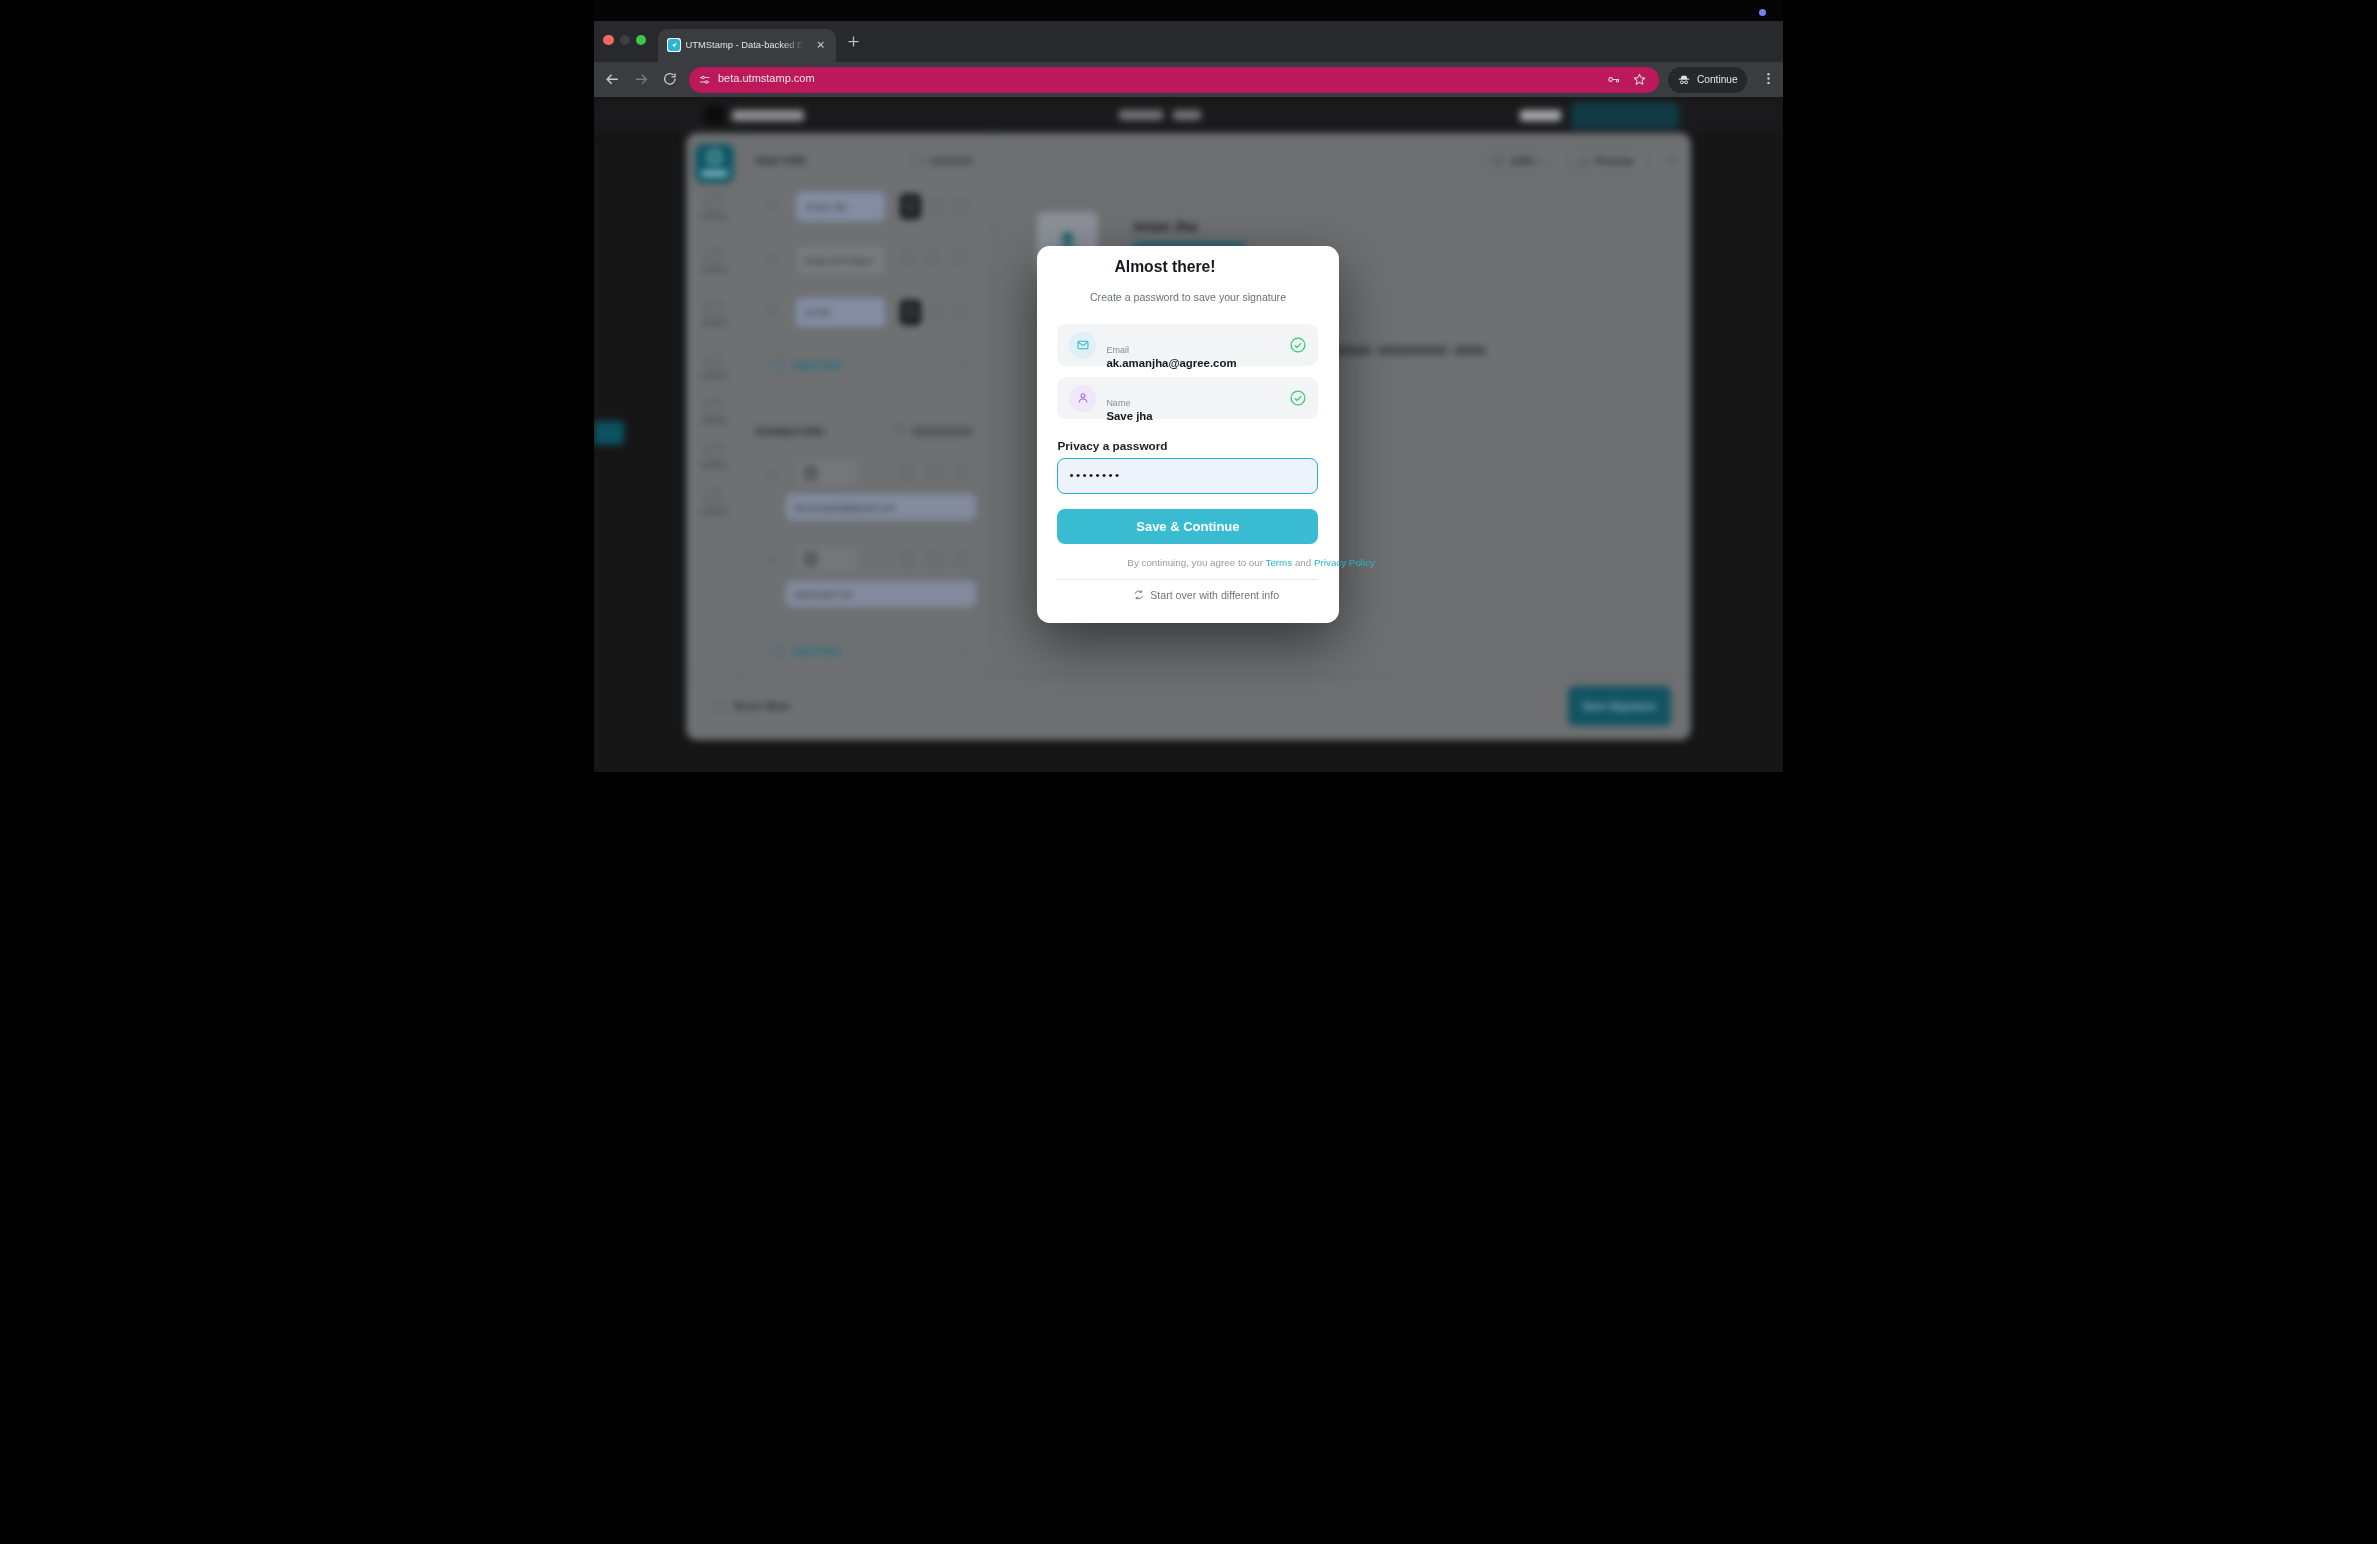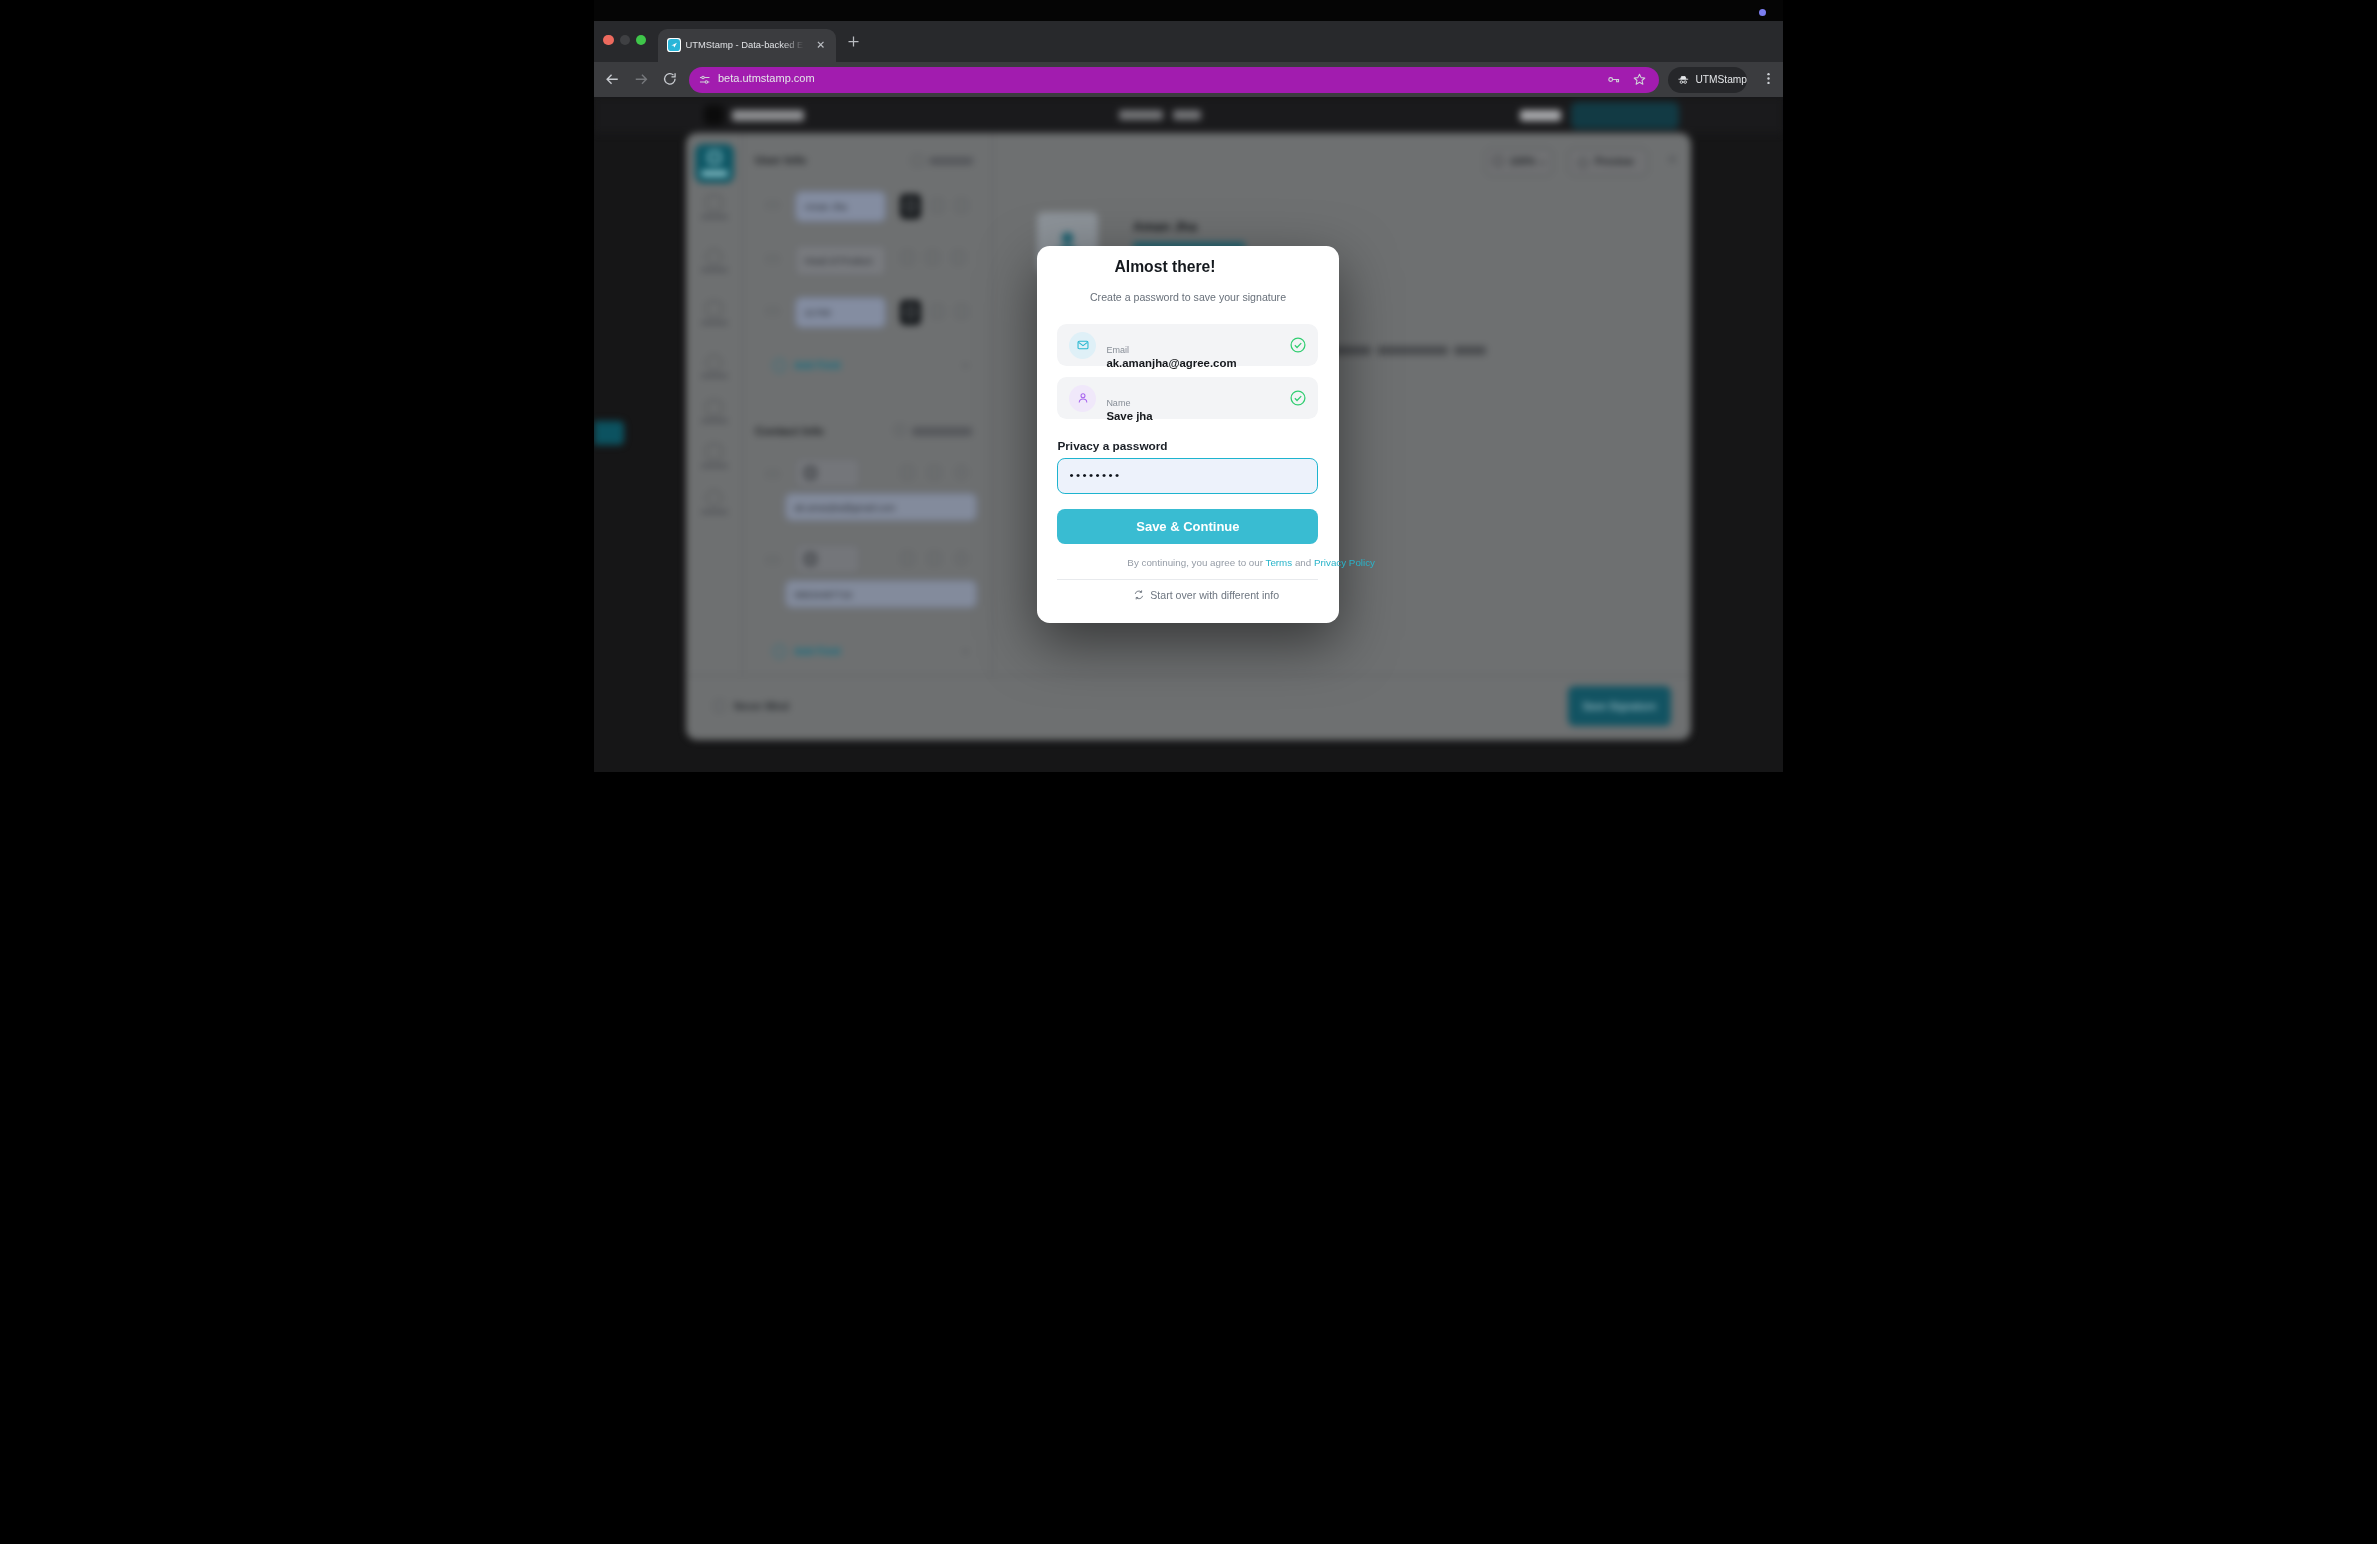--- a/index.html
+++ b/index.html
@@ -8,21 +8,21 @@
   .a{position:absolute;}
   svg{display:block;}
   
   #titlebar{left:0;top:0;width:1189px;height:21px;background:#050505;}
   #tabstrip{left:0;top:21px;width:1189px;height:41px;background:#28292c;}
   .light{width:10.2px;height:10.2px;border-radius:50%;top:14px;}
   #tab{left:64px;top:7.9px;width:178px;height:33px;background:#3b3c3f;border-radius:9.4px 9.4px 0 0;}
   .tabtitle{left:27.5px;top:10.2px;width:118px;font-size:9.4px;color:#dfe1e4;white-space:nowrap;overflow:hidden;
     -webkit-mask-image:linear-gradient(90deg,#000 82%,transparent);mask-image:linear-gradient(90deg,#000 82%,transparent);}
   #toolbar{left:0;top:62px;width:1189px;height:35px;background:#3b3c3f;}
-  #omnibox{left:95px;top:4.7px;width:970px;height:26px;border-radius:13.4px;background:#a21caf;}
+  #omnibox{left:95px;top:4.7px;width:970px;height:26px;border-radius:13.4px;background:#be185d;}
   #incogpill{left:1074px;top:4.7px;width:79px;height:26px;border-radius:13.4px;background:#26272a;display:flex;align-items:center;gap:5.5px;padding-left:9.4px;}
   .url{font-size:11px;color:#e4e6e9;}
   
   #content{left:0;top:97px;width:1189px;height:675px;background:#161617;overflow:hidden;}
   #site{left:0;top:0;width:1189px;height:675px;filter:blur(3.5px);}
   .blob{border-radius:2.4px;}
   #panel{left:92px;top:36px;width:1005px;height:607px;background:#6e7071;border-radius:11px;}
   .railitem{left:20.4px;width:15.7px;height:15.7px;border:1.6px solid #46484c;border-radius:3.9px;}
   .raillbl{left:15px;width:27px;height:3.9px;background:#55575b;border-radius:1.6px;}
   .finput{background:#787a7e;border:0.8px solid #626467;border-radius:6.3px;font-size:9.4px;color:#212429;line-height:29px;padding-left:8.6px;white-space:nowrap;overflow:hidden;}
@@ -130,21 +130,21 @@
     </div>
 
     <div class="a" id="incogpill">
       <svg width="14" height="14" viewBox="0 0 24 24" stroke="#e4e6e9" stroke-width="1.7" fill="none">
         <path d="M3.5 10.5h17" stroke-linecap="round"></path>
           <path d="M7 10 8.6 5.5h6.8L17 10z" fill="#e4e6e9"></path>
         <circle cx="8.3" cy="16" r="2.4"></circle>
           <circle cx="15.7" cy="16" r="2.4"></circle>
           <path d="M10.7 16h2.6"></path>
       </svg>
-      <span class="url" style="font-size:10.2px;">UTMStamp</span>
+      <span class="url" style="font-size:10.2px;">Continue</span>
     </div>
 
     <div class="a" style="left:1167px;top:9.4px;">
       <svg width="15" height="15" viewBox="0 0 24 24" fill="#cfd2d7">
           <circle cx="12" cy="5" r="1.9"></circle>
           <circle cx="12" cy="12" r="1.9"></circle>
           <circle cx="12" cy="19" r="1.9"></circle>
         </svg>
     </div>
   </div>

